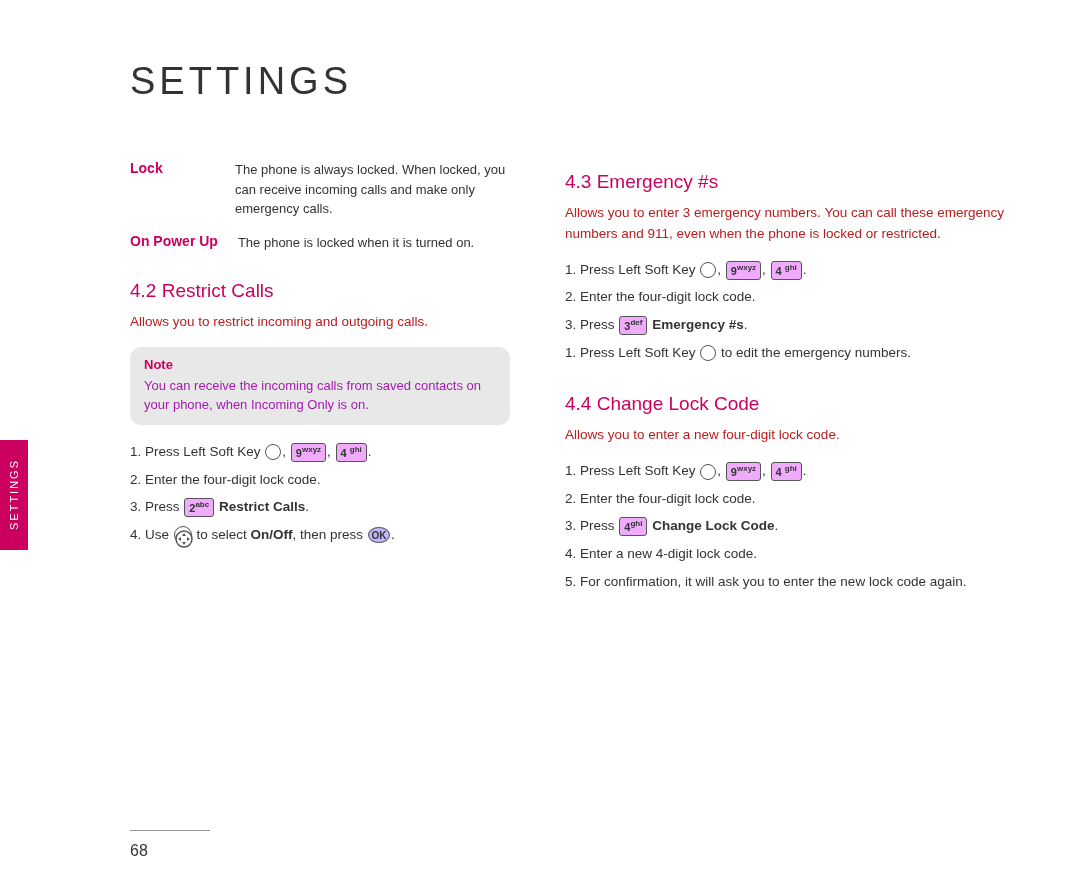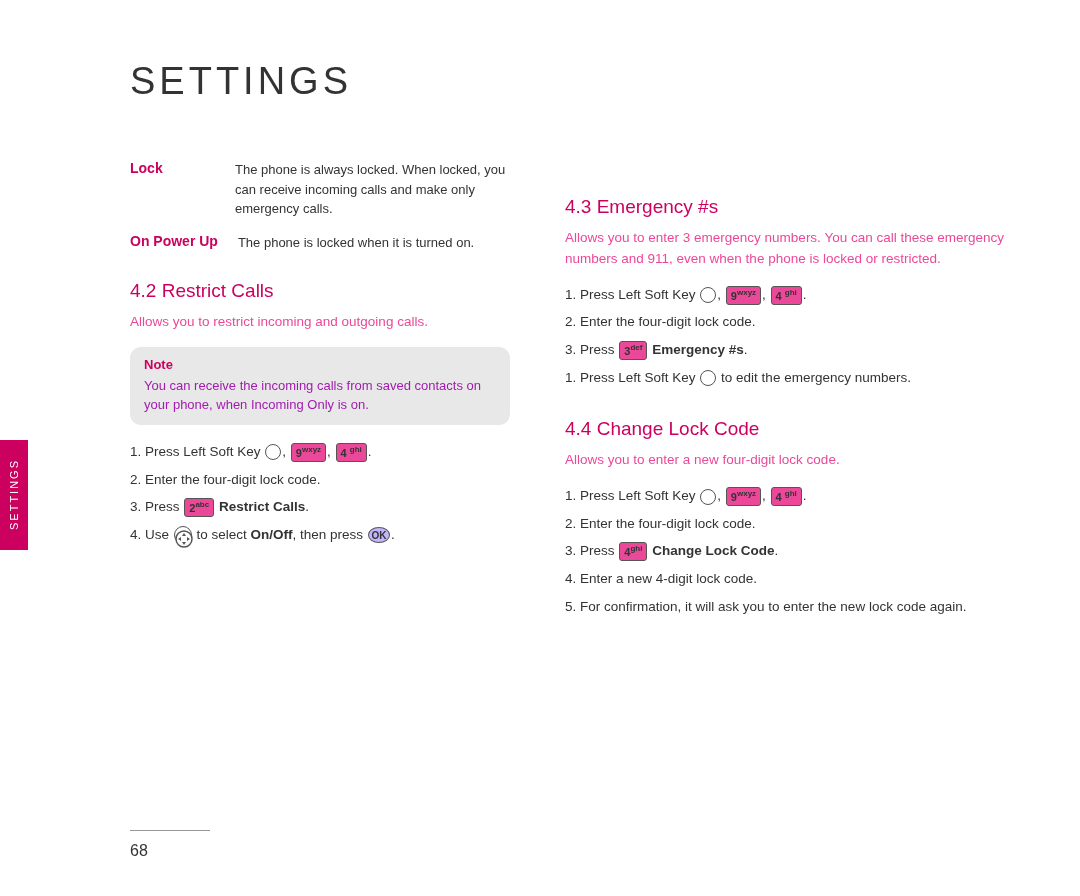--- a/index.html
+++ b/index.html
@@ -89,21 +89,21 @@
     .section-heading {
       font-size: 19px;
       font-weight: 400;
       color: #cc005f;
       margin-top: 28px;
       margin-bottom: 10px;
     }
 
     .section-intro {
       font-size: 13.5px;
-      color: #ec4899;
+      color: #b91c1c;
       line-height: 1.55;
       margin-bottom: 14px;
     }
 
     .note-box {
       background: #e8e8e8;
       padding: 10px 14px;
       margin-bottom: 16px;
       border-radius: 11px;
     }
@@ -125,35 +125,35 @@
       color: #333;
       line-height: 1.6;
     }
     .step-list li {
       margin-bottom: 6px;
     }
 
     
     .right-col {
       position: absolute;
-      top: 168px;
+      top: 143px;
       left: 565px;
       width: 460px;
     }
 
     
     .key-badge {
       display: inline-block;
       border: 1px solid #555;
       border-radius: 3px;
       padding: 0px 4px;
       font-size: 11px;
       vertical-align: middle;
       margin: 0 1px;
-      background: #ec4899;
+      background: #f0abfc;
       color: #333;
       font-weight: bold;
       line-height: 1.4;
     }
     .circle-key {
       display: inline-block;
       width: 16px;
       height: 16px;
       border-radius: 50%;
       border: 1.5px solid #555;

